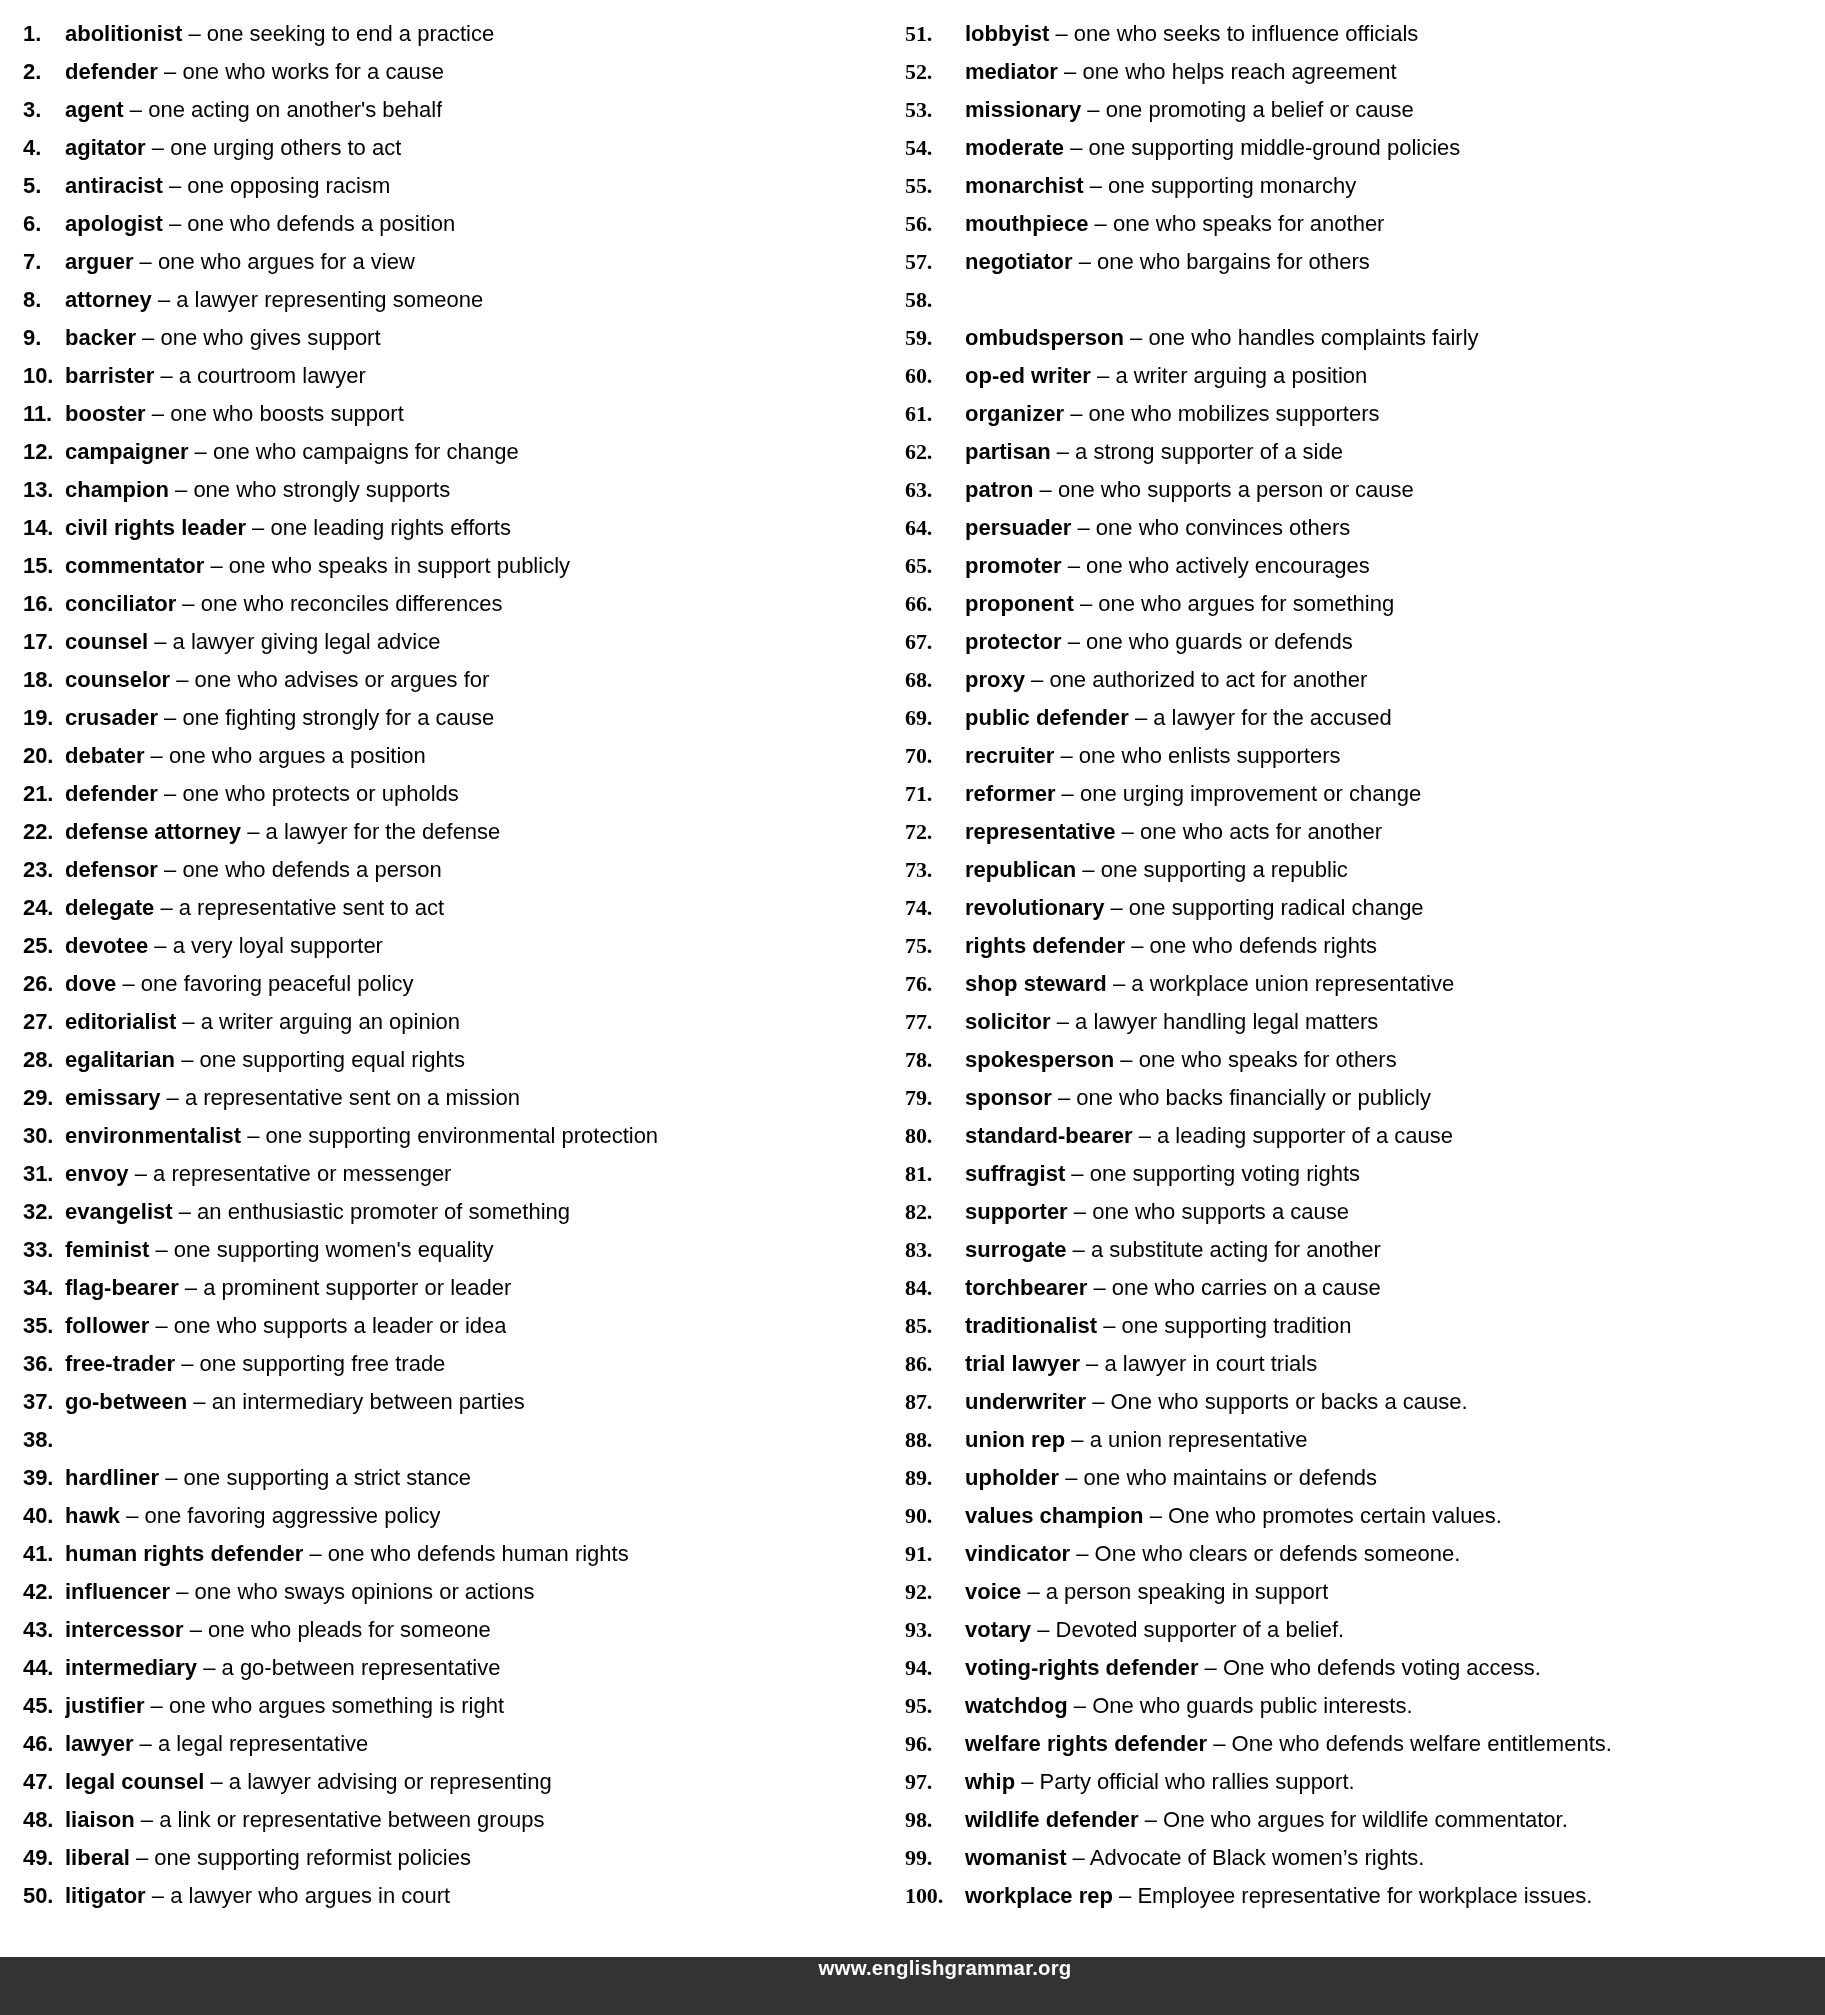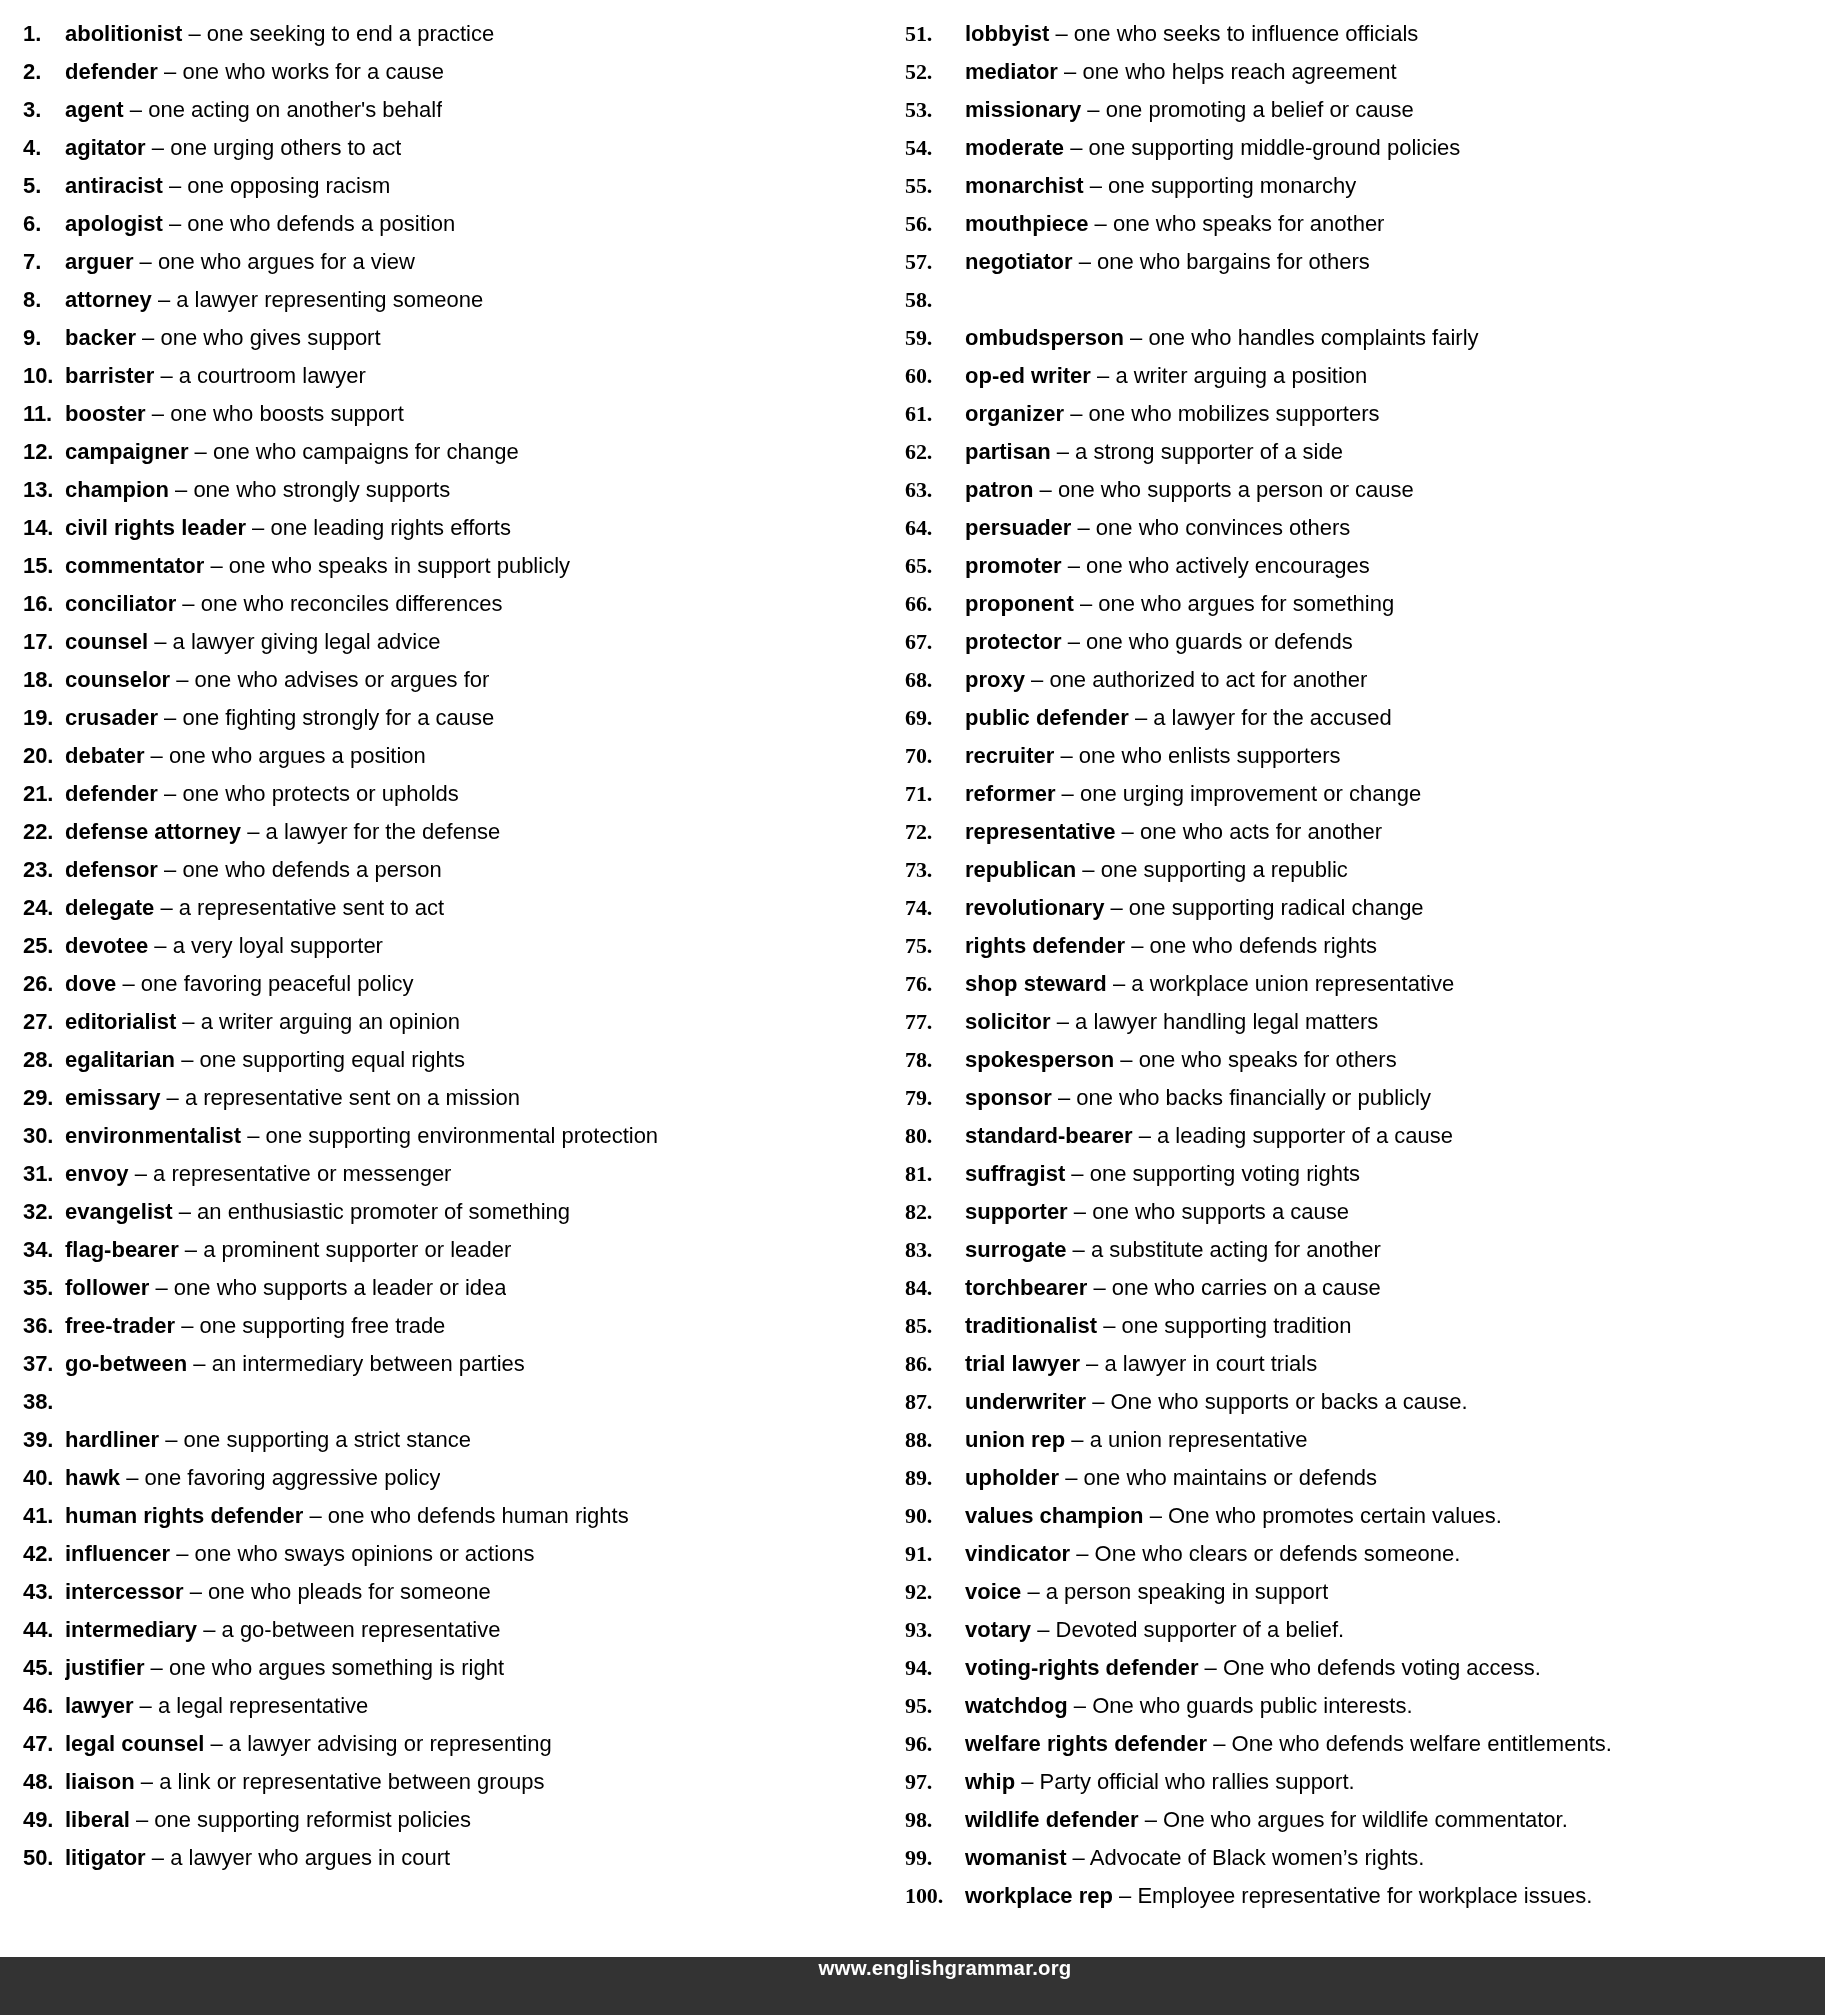--- a/index.html
+++ b/index.html
@@ -257,20 +257,24 @@
           </li>
           <li class="entry">
             <span class="entry-num">31.</span>
             <span class="entry-text"><span class="entry-term">envoy</span><span class="entry-dash"> – </span><span class="entry-def">a representative or messenger</span></span>
           </li>
           <li class="entry">
             <span class="entry-num">32.</span>
             <span class="entry-text"><span class="entry-term">evangelist</span><span class="entry-dash"> – </span><span class="entry-def">an enthusiastic promoter of something</span></span>
           </li>
           <li class="entry">
+            <span class="entry-num">33.</span>
+            <span class="entry-text"><span class="entry-term">feminist</span><span class="entry-dash"> – </span><span class="entry-def">one supporting women's equality</span></span>
+          </li>
+          <li class="entry">
             <span class="entry-num">34.</span>
             <span class="entry-text"><span class="entry-term">flag-bearer</span><span class="entry-dash"> – </span><span class="entry-def">a prominent supporter or leader</span></span>
           </li>
           <li class="entry">
             <span class="entry-num">35.</span>
             <span class="entry-text"><span class="entry-term">follower</span><span class="entry-dash"> – </span><span class="entry-def">one who supports a leader or idea</span></span>
           </li>
           <li class="entry">
             <span class="entry-num">36.</span>
             <span class="entry-text"><span class="entry-term">free-trader</span><span class="entry-dash"> – </span><span class="entry-def">one supporting free trade</span></span>

